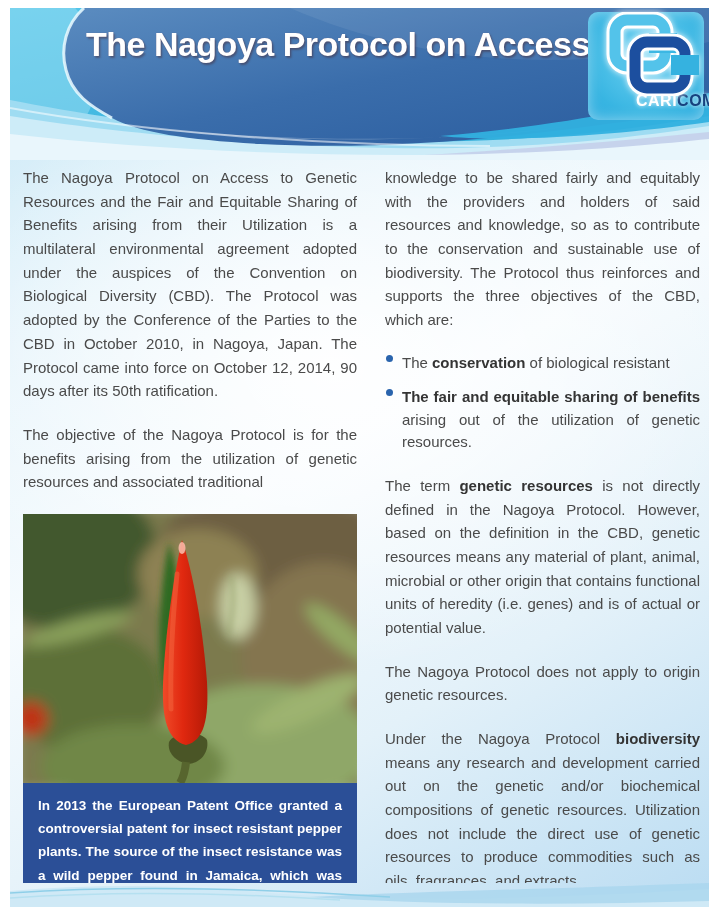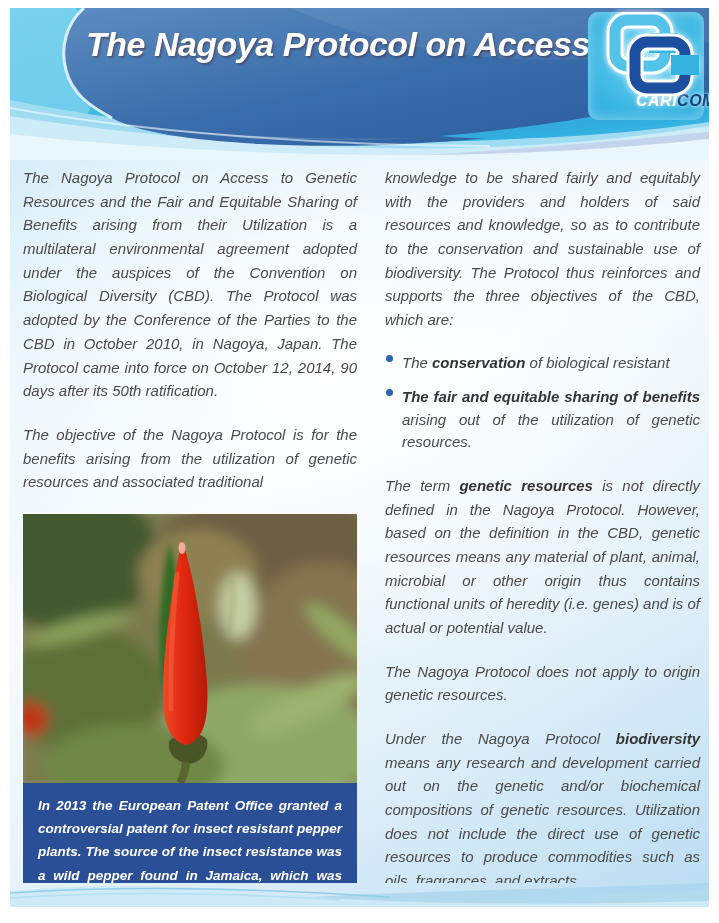--- a/index.html
+++ b/index.html
@@ -5,21 +5,20 @@
   html,body{margin:0;padding:0;}
   body{
     width:719px;height:923px;background:#ffffff;position:relative;
     font-family:"Liberation Sans", sans-serif;overflow:hidden;
   }
   .page{
     position:absolute;left:10px;top:8px;width:699px;height:899px;overflow:hidden;
     background:
       radial-gradient(ellipse 420px 300px at 46% 40%, rgba(255,255,255,.95), rgba(255,255,255,0)),
       linear-gradient(150deg,#c9e8f6 0%,#e6f4fb 26%,#f6fbfe 48%,#e3f1f9 72%,#badcf2 100%);
-    font-style: italic;
   }
   .header-svg{position:absolute;top:0;left:0;display:block;}
   .title{
     position:absolute;left:76px;top:13px;z-index:3;
     color:#ffffff;font-size:34px;font-weight:700;line-height:46px;letter-spacing:-.5px;
     text-shadow:1.5px 1.5px 2px rgba(70,25,25,.38), 0 0 1px rgba(160,50,50,.35);
   }
   .logo{
     position:absolute;left:578px;top:4px;width:116px;height:108px;z-index:4;
     border-radius:10px;
@@ -167,21 +166,21 @@
     </div>
 
     <div class="col-right">
       <p class="para"><span>knowledge to be shared fairly and equitably with the providers and holders of said resources and knowledge, so as to contribute to the conservation and sustainable use of biodiversity.  The Protocol thus reinforces and supports the three objectives of the CBD, which are:</span></p>
 
       <ul class="bullets">
         <li><span class="dot"></span><span><span>The </span><b>conservation</b><span> of biological resistant</span></span></li>
         <li><span class="dot"></span><span><b>The fair and equitable sharing of benefits</b><span> arising out of the utilization of genetic resources.</span></span></li>
       </ul>
 
-      <p class="para"><span>The term </span><b>genetic resources</b><span> is not directly defined in the Nagoya Protocol. However, based on the definition in the CBD, genetic resources means any material of plant, animal, microbial or other origin thus contains functional units of heredity (i.e. genes) and is of actual or potential value.</span></p>
+      <p class="para"><span>The term </span><b>genetic resources</b><span> is not directly defined in the Nagoya Protocol. However, based on the definition in the CBD, genetic resources means any material of plant, animal, microbial or other origin that contains functional units of heredity (i.e. genes) and is of actual or potential value.</span></p>
       <p class="para"><span>The Nagoya Protocol does not apply to origin genetic resources.</span></p>
       <p class="para"><span>Under the Nagoya Protocol </span><b>biodiversity</b><span> means any research and development carried out on the genetic and/or biochemical compositions of genetic resources.  Utilization does not include the direct use of genetic resources to produce commodities such as oils, fragrances, and extracts.</span></p>
     </div>
 
   </div>
 
   <svg class="footer-svg" width="699" height="26" viewBox="0 0 699 26">
     <path d="M 0,10 C 90,2 180,4 260,12 C 360,20 500,20 699,8 L 699,26 L 0,26 Z" fill="#cfe9f6"></path>
     <path d="M 300,16 C 420,10 540,8 640,4 L 699,2 L 699,20 C 560,24 420,24 300,16 Z" fill="#a9d6ee" opacity=".8"></path>
     <path d="M 0,12 C 120,4 260,8 380,16" stroke="#8fcfe8" stroke-width="1.5" fill="none"></path>

